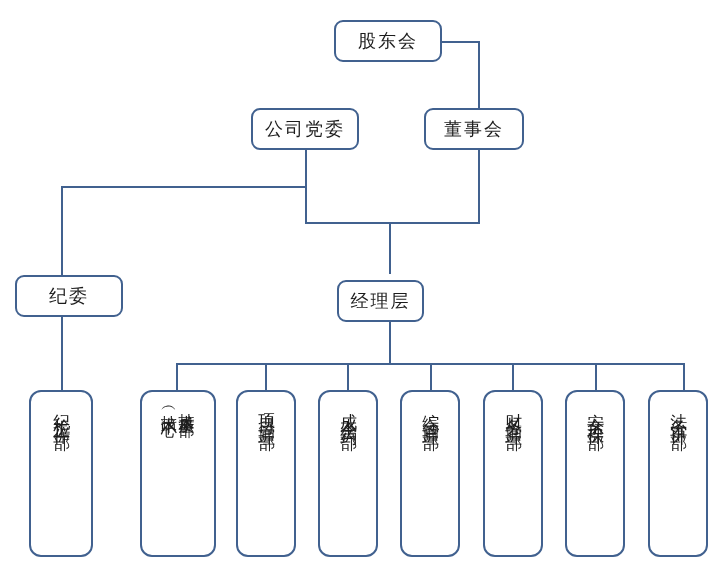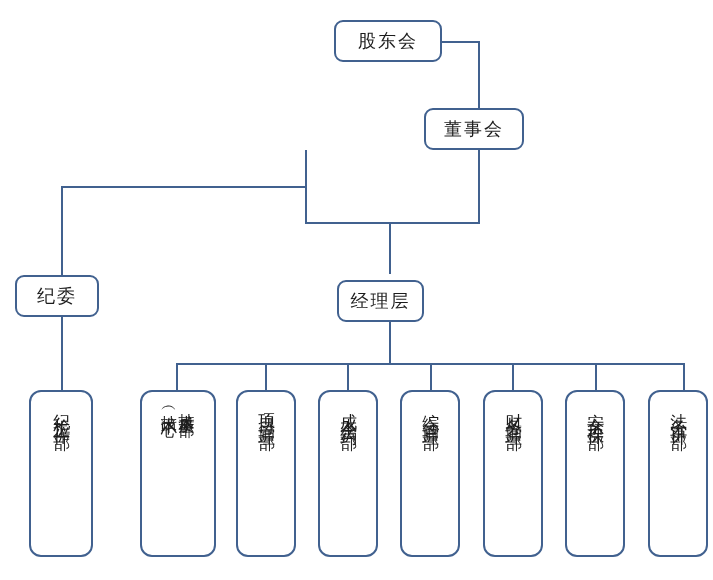--- a/index.html
+++ b/index.html
@@ -106,25 +106,28 @@
   <div class="line v" style="left:347px; top:363px; height:27px;"></div>
   <div class="line v" style="left:430px; top:363px; height:27px;"></div>
   <div class="line v" style="left:512px; top:363px; height:27px;"></div>
   <div class="line v" style="left:595px; top:363px; height:27px;"></div>
   <div class="line v" style="left:683px; top:363px; height:27px;"></div>
 
   <div class="node horiz" style="left:334px; top:20px; width:108px;">
     <span class="label">股东会</span>
   </div>
 
+  <div class="node horiz" style="left:251px; top:108px; width:108px;">
+    <span class="label">公司党委</span>
+  </div>
   <div class="node horiz" style="left:424px; top:108px; width:100px;">
     <span class="label">董事会</span>
   </div>
 
-  <div class="node horiz" style="left:15px; top:275px; width:84px;">
+  <div class="node horiz" style="left:15px; top:275px; width:108px;">
     <span class="label">纪委</span>
   </div>
   <div class="node horiz" style="left:337px; top:280px; width:87px;">
     <span class="label">经理层</span>
   </div>
 
   <div class="node vert" style="left:29px; top:390px; width:64px; height:167px;">
     <span class="label">纪检工作部</span>
   </div>
 

